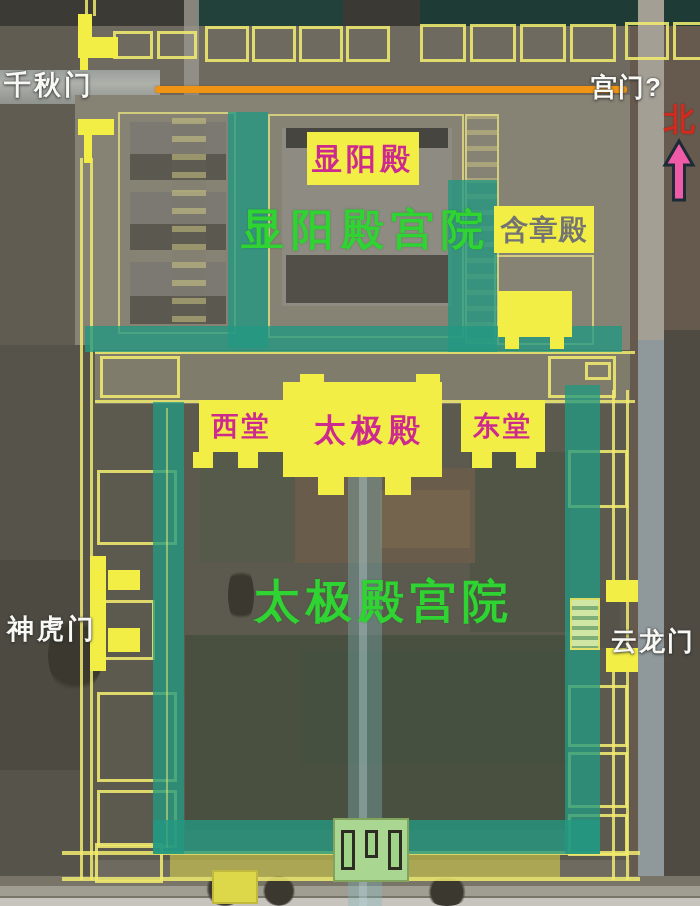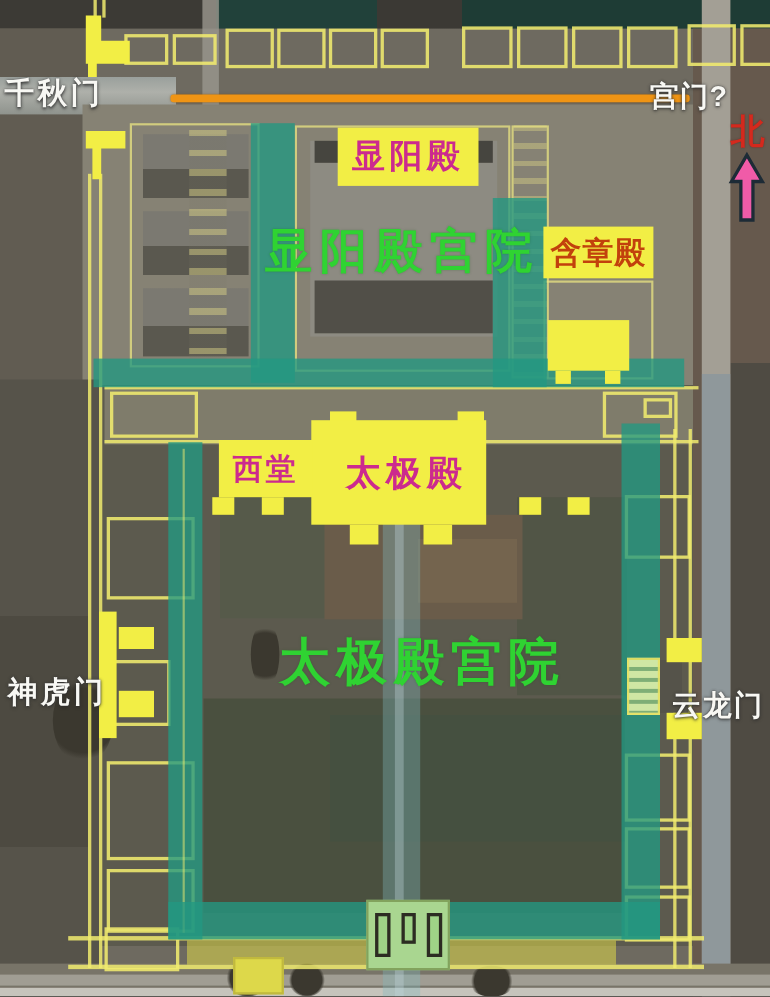--- a/index.html
+++ b/index.html
@@ -15,21 +15,21 @@
   .yfill{position:absolute;background:#f2ee45;box-sizing:border-box;}
   .yline{position:absolute;background:rgba(240,235,110,0.85);}
   
   .teal{position:absolute;background:rgba(34,152,129,0.78);}
   .tealpale{position:absolute;background:rgba(130,185,192,0.35);}
   
   .lbl{position:absolute;font-weight:bold;white-space:nowrap;line-height:1;}
   .lbl-white{color:#f8f8f4;text-shadow:0 1px 3px rgba(40,40,40,0.85),0 0 2px rgba(60,60,60,.8);}
   .lbl-green{color:#2fd332;text-shadow:0 0 2px rgba(20,90,20,0.35);}
   .lbl-magenta{color:#cc2a8e;}
-  .lbl-purple{color:#c2410c;}
+  .lbl-purple{color:#737373;}
   .lbl-red{color:#d4291d;text-shadow:0 0 2px rgba(80,0,0,.4);}
   .hall-label{display:flex;align-items:center;justify-content:center;}
   .gray-hall{position:absolute;box-sizing:border-box;}
   .ladder{position:absolute;background:repeating-linear-gradient(180deg,rgba(205,198,130,0.55) 0 6px,rgba(120,118,100,0.15) 6px 18px);}
   .rungs{position:absolute;background:repeating-linear-gradient(180deg,rgba(205,198,130,0.5) 0 5px,transparent 5px 16px);}
   .stripes-g{position:absolute;background:repeating-linear-gradient(180deg,#cfe6a4 0 6px,#7fae76 6px 10px);border:2px solid rgba(230,225,100,.9);box-sizing:border-box;}
   .treeblob{position:absolute;border-radius:50%;background:radial-gradient(circle,#3b382f 0 60%,rgba(59,56,47,0) 72%);}
 </style>
 </head>
 <body>
@@ -152,21 +152,21 @@
     <div class="abs" style="left:53px;top:10px;width:14px;height:40px;border:3px solid #2c2c22;box-sizing:border-box;background:#9fd387;"></div>
   </div>
 
   <svg class="abs" style="left:77px;top:13px;" width="42" height="58" viewBox="0 0 42 58">
     <path d="M1,1 L15,1 L15,24 L41,24 L41,45 L11,45 L11,57 L3,57 L3,45 L1,45 Z" fill="#f2ee45"></path>
   </svg>
   <svg class="abs" style="left:77px;top:118px;" width="38" height="46" viewBox="0 0 38 46">
     <path d="M1,1 L37,1 L37,17 L15,17 L15,45 L7,45 L7,17 L1,17 Z" fill="#f2ee45"></path>
   </svg>
 
-  <div class="yfill hall-label" style="left:307px;top:116px;width:128px;height:53px;">
+  <div class="yfill hall-label" style="left:307px;top:132px;width:112px;height:53px;">
     <span class="lbl lbl-magenta" style="position:static;font-size:30px;letter-spacing:4px;">显阳殿</span>
   </div>
 
   <div class="yfill hall-label" style="left:494px;top:206px;width:100px;height:47px;">
     <span class="lbl lbl-purple" style="position:static;font-size:28px;letter-spacing:1px;">含章殿</span>
   </div>
   <div class="yfill" style="left:498px;top:291px;width:74px;height:46px;"></div>
   <div class="yfill" style="left:505px;top:337px;width:14px;height:12px;"></div>
   <div class="yfill" style="left:550px;top:337px;width:14px;height:12px;"></div>
 
@@ -177,20 +177,23 @@
   </div>
   <div class="yfill" style="left:318px;top:477px;width:26px;height:18px;"></div>
   <div class="yfill" style="left:385px;top:477px;width:26px;height:18px;"></div>
 
   <div class="yfill hall-label" style="left:199px;top:400px;width:85px;height:52px;">
     <span class="lbl lbl-magenta" style="position:static;font-size:27px;letter-spacing:3px;">西堂</span>
   </div>
   <div class="yfill" style="left:193px;top:452px;width:20px;height:16px;"></div>
   <div class="yfill" style="left:238px;top:452px;width:20px;height:16px;"></div>
 
+  <div class="yfill hall-label" style="left:461px;top:400px;width:84px;height:52px;">
+    <span class="lbl lbl-magenta" style="position:static;font-size:27px;letter-spacing:3px;">东堂</span>
+  </div>
   <div class="yfill" style="left:472px;top:452px;width:20px;height:16px;"></div>
   <div class="yfill" style="left:516px;top:452px;width:20px;height:16px;"></div>
 
   <div class="abs" style="left:155px;top:86px;width:472px;height:7px;background:#ef9414;border-radius:3px;box-shadow:0 0 2px rgba(120,70,0,.6);"></div>
 
   <div class="lbl lbl-white" style="left:4px;top:72px;font-size:27px;letter-spacing:3px;">千秋门</div>
   <div class="lbl lbl-white" style="left:591px;top:74px;font-size:26px;letter-spacing:1px;">宫门?</div>
   <div class="lbl lbl-green" style="left:241px;top:208px;font-size:43px;letter-spacing:7px;">显阳殿宫院</div>
   <div class="lbl lbl-green" style="left:254px;top:578px;font-size:46px;letter-spacing:6px;">太极殿宫院</div>
   <div class="lbl lbl-white" style="left:7px;top:616px;font-size:27px;letter-spacing:3px;">神虎门</div>

